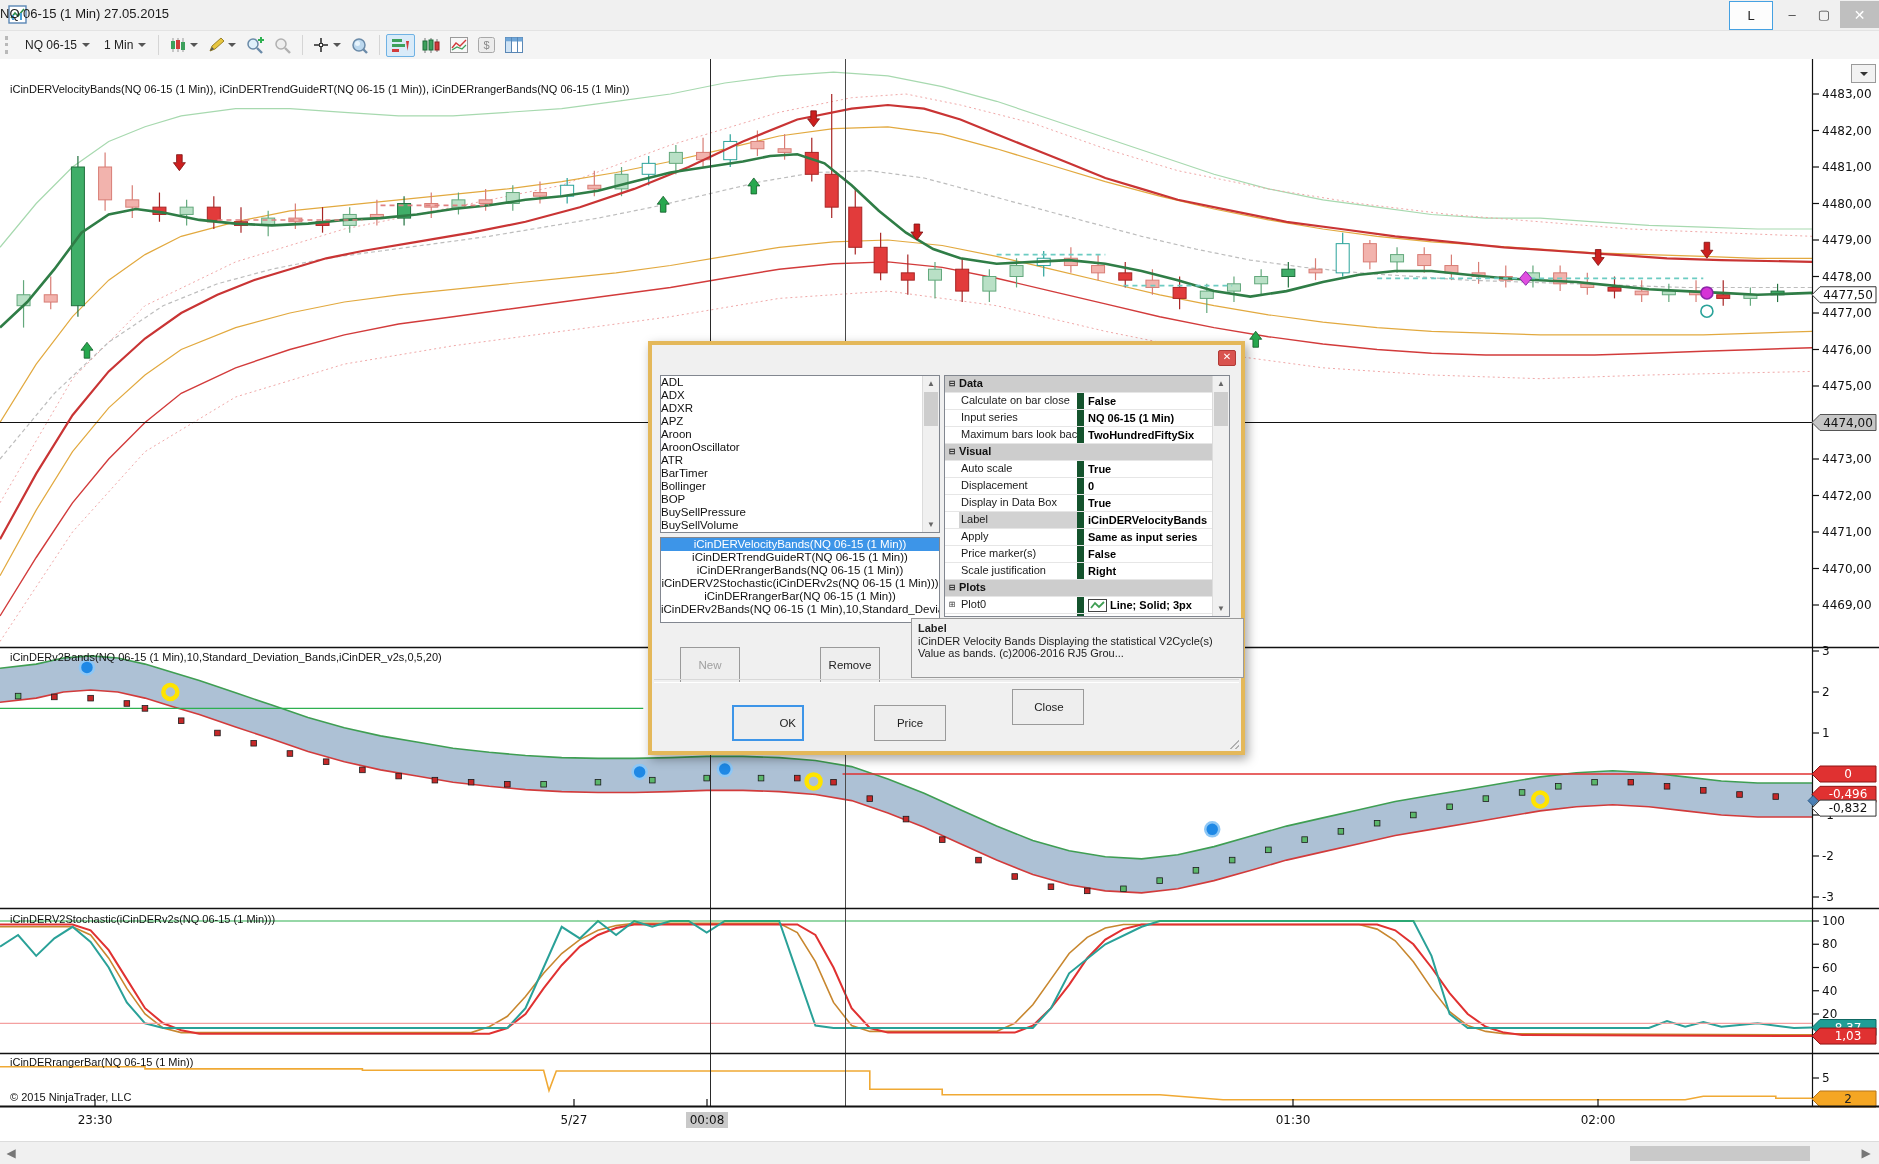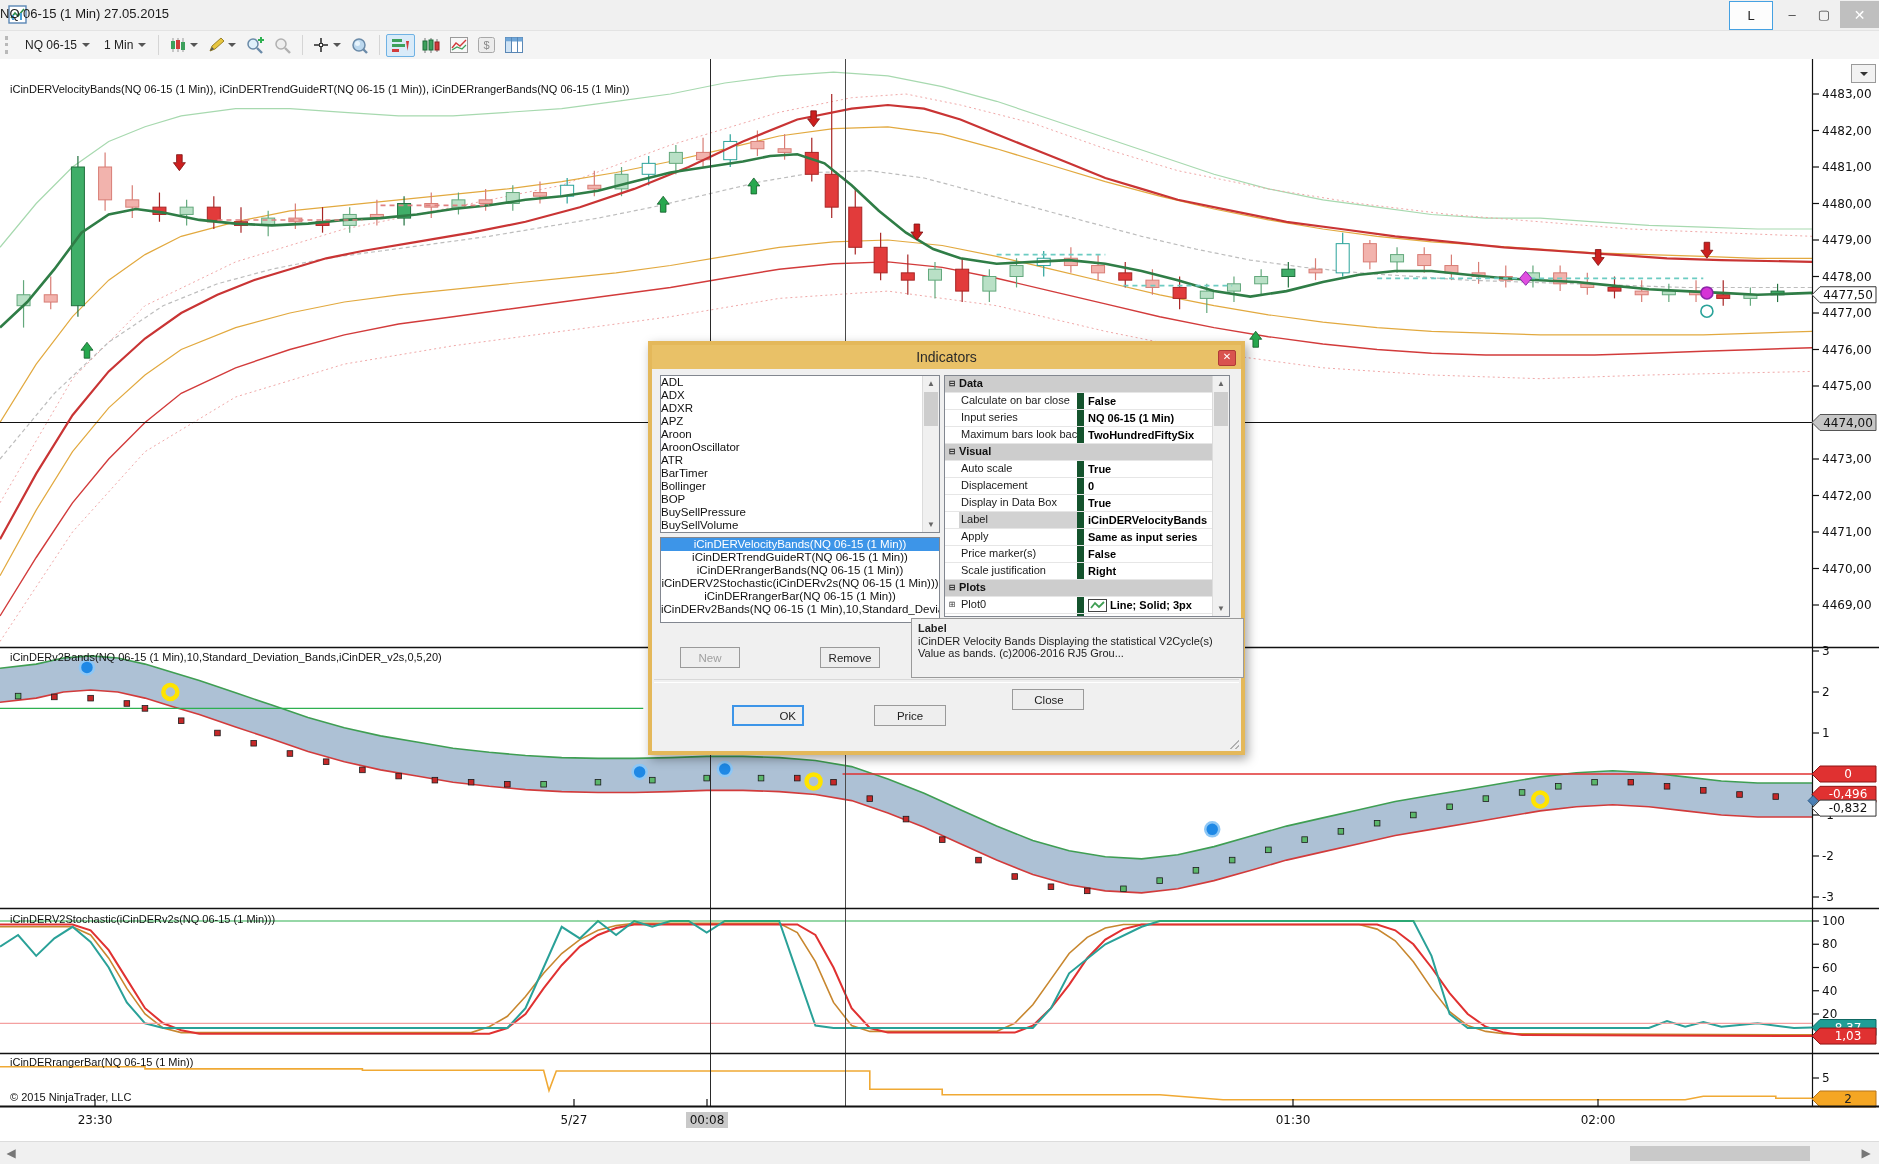--- a/index.html
+++ b/index.html
@@ -45,21 +45,21 @@
   .pg-row{display:flex;height:16px;line-height:15px;border-bottom:1px solid #e6e6e6;}
   .pg-cat{background:#cdcdcd;font-weight:bold;color:#111;}
   .pg-box{width:14px;text-align:center;font-size:8px;color:#333;flex:none;line-height:16px;}
   .pg-name{width:116px;flex:none;padding-left:2px;color:#1a1a1a;white-space:nowrap;overflow:hidden;border-right:7px solid #14532d;}
   .pg-name.hl{background:#d2d2d2;}
   .pg-val{flex:1;padding-left:4px;font-weight:bold;color:#000;white-space:nowrap;overflow:hidden;display:flex;align-items:center;gap:3px;}
   .plot-chip{width:17px;height:11px;border:1px solid #444;background:#fff;flex:none;}
   #descbox{position:absolute;left:259px;top:273px;width:319px;height:52px;border:1px solid #9a9a9a;background:#f0f0f0;padding:3px 6px;font-size:11px;color:#222;overflow:hidden;}
   #desc-title{font-weight:bold;margin-bottom:1px;}
   #groove{position:absolute;left:2px;right:2px;top:334px;height:2px;border-top:1px solid #d8d8d8;border-bottom:1px solid #fff;}
-  .btn{position:absolute;height:21px;background:#eeeeee;border:1px solid #9a9a9a;font-size:11.5px;color:#222;font-family:"Liberation Sans",sans-serif;}
+  .btn{position:absolute;height:36px;background:#eeeeee;border:1px solid #9a9a9a;font-size:11.5px;color:#222;font-family:"Liberation Sans",sans-serif;}
   #btn-new{left:28px;top:302px;width:60px;color:#a0a0a0;}
   #btn-remove{left:168px;top:302px;width:60px;}
   #btn-ok{left:80px;top:360px;width:72px;border:2px solid #3d95e8;text-align:right;}
   #btn-apply{left:222px;top:360px;width:72px;}
   #btn-close2{left:360px;top:344px;width:72px;padding-left:8px;}
   #dlg-grip{position:absolute;right:2px;bottom:2px;width:10px;height:10px;background:
     linear-gradient(135deg,transparent 50%,#b0b0b0 50%,#b0b0b0 60%,transparent 60%,transparent 75%,#b0b0b0 75%,#b0b0b0 85%,transparent 85%);}
   
   #hscroll{position:relative;height:24px;background:#f0f0f0;border-top:1px solid #dcdcdc;}
   .hs-arrow{position:absolute;top:3px;width:18px;height:17px;color:#777;font-size:12px;text-align:center;line-height:16px;}
@@ -529,23 +529,20 @@
     <div class="panel-label" style="left:10px;top:4px;margin-top:20px;">iCinDERVelocityBands(NQ 06-15 (1 Min)), iCinDERTrendGuideRT(NQ 06-15 (1 Min)), iCinDERrangerBands(NQ 06-15 (1 Min))</div>
     <div class="panel-label" style="left:10px;top:592px;">iCinDERv2Bands(NQ 06-15 (1 Min),10,Standard_Deviation_Bands,iCinDER_v2s,0,5,20)</div>
     <div class="panel-label" style="left:10px;top:854px;">iCinDERV2Stochastic(iCinDERv2s(NQ 06-15 (1 Min)))</div>
     <div class="panel-label" style="left:10px;top:997px;">iCinDERrangerBar(NQ 06-15 (1 Min))</div>
     <div class="panel-label" style="left:10px;top:1032px;">© 2015 NinjaTrader, LLC</div>
     <div id="scale-drop">
         <span class="caret"></span>
       </div>
 
     <div id="dialog">
-      <div id="dlg-title">
-          <span>Indicators</span>
-        </div>
       <div id="dlg-close">✕</div>
       <div id="avail-list" class="listbox">
         <div class="li-item">ADL</div>
           <div class="li-item">ADX</div>
           <div class="li-item">ADXR</div>
           <div class="li-item">APZ</div>
           <div class="li-item">Aroon</div>
           <div class="li-item">AroonOscillator</div>
           <div class="li-item">ATR</div>
           <div class="li-item">BarTimer</div>

